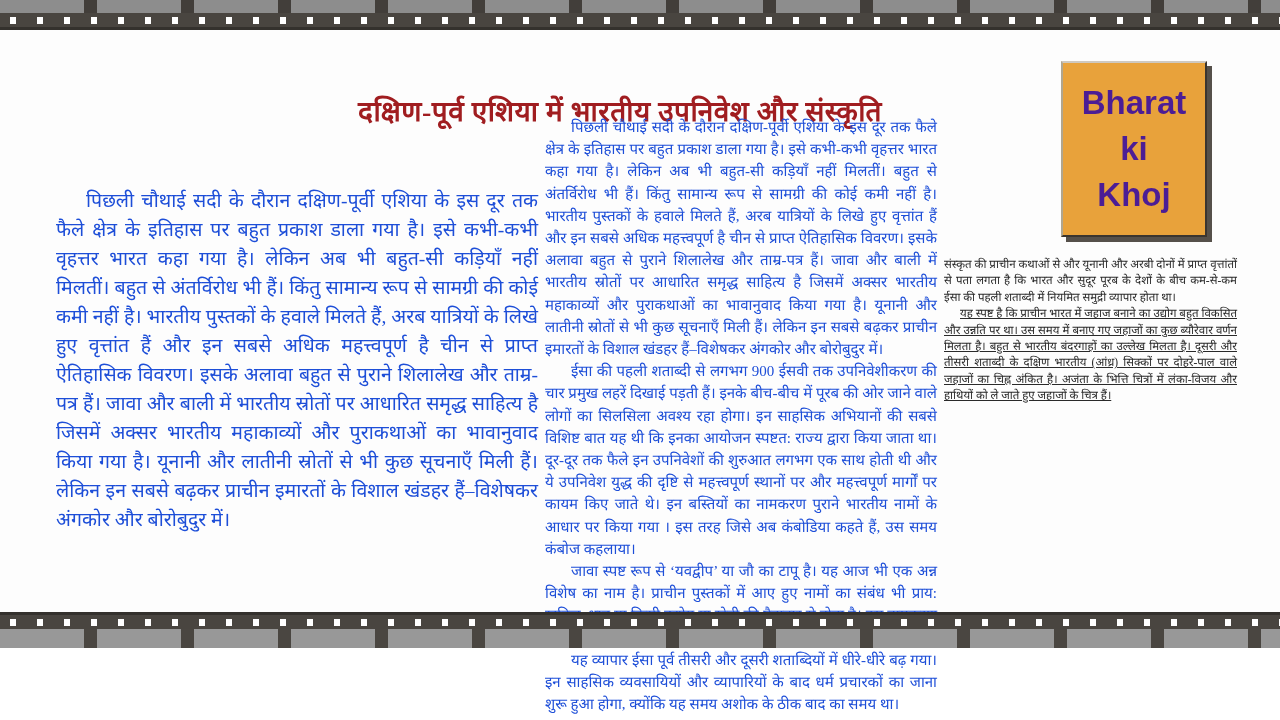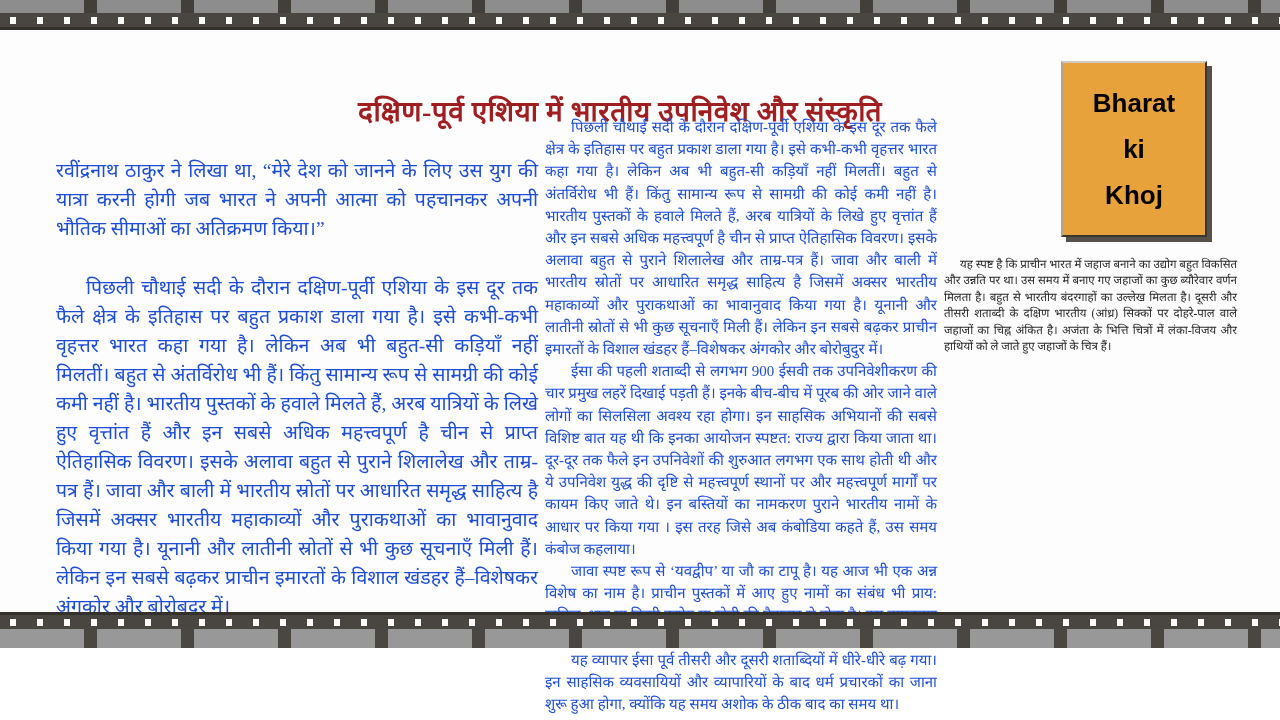--- a/index.html
+++ b/index.html
@@ -67,39 +67,39 @@
     left: 545px; top: 116px; width: 392px;
     font-size: 15px; line-height: 22.2px;
   }
   .col-right {
     left: 944px; top: 256px; width: 293px;
     font-size: 11.5px; line-height: 16.4px;
     color: #2a2a2a;
   }
   .indent-lg { text-indent: 30px; }
   .indent-md { text-indent: 26px; }
-  .indent-sm { text-indent: 16px; }
+  .indent-sm { text-indent: 16px; text-decoration: underline; }
 
   
   .badge {
     position: absolute;
     left: 1061px; top: 61px;
     width: 146px; height: 176px;
     background: #e8a23b;
     border: 2px solid #3a352f;
     border-top-color: #cfc9bf;
     border-left-color: #b0a68f;
     box-shadow: 5px 5px 0 #55504a;
     box-sizing: border-box;
     display: flex; flex-direction: column;
     justify-content: center; align-items: center;
     font-family: "Liberation Sans", "DejaVu Sans", sans-serif;
     font-weight: bold;
-    font-size: 26px; line-height: 46px;
-    color: #000000;
+    font-size: 33px; line-height: 46px;
+    color: #4c1d95;
     text-align: center;
   }
 </style>
 </head>
 <body>
 
 <div class="stage">
 
   <div class="film-strip top">
     <div class="film-frames"></div>
@@ -111,32 +111,32 @@
 
   <h1 class="page-title">दक्षिण-पूर्व एशिया में भारतीय उपनिवेश और संस्कृति</h1>
 
   <div class="badge">
     <div>Bharat</div>
     <div>ki</div>
     <div>Khoj</div>
   </div>
 
   <div class="col col-left">
-    <p>रवींद्रनाथ ठाकुर ने लिखा था, “मेरे देश को जानने के लिए उस युग की यात्रा करनी होगी जब भारत ने अपनी आत्मा को पहचानकर अपनी भौतिक सीमाओं का अतिक्रमण किया।”</p>
     <p class="indent-lg gap-before">पिछली चौथाई सदी के दौरान दक्षिण-पूर्वी एशिया के इस दूर तक फैले क्षेत्र के इतिहास पर बहुत प्रकाश डाला गया है। इसे कभी-कभी वृहत्तर भारत कहा गया है। लेकिन अब भी बहुत-सी कड़ियाँ नहीं मिलतीं। बहुत से अंतर्विरोध भी हैं। किंतु सामान्य रूप से सामग्री की कोई कमी नहीं है। भारतीय पुस्तकों के हवाले मिलते हैं, अरब यात्रियों के लिखे हुए वृत्तांत हैं और इन सबसे अधिक महत्त्वपूर्ण है चीन से प्राप्त ऐतिहासिक विवरण। इसके अलावा बहुत से पुराने शिलालेख और ताम्र-पत्र हैं। जावा और बाली में भारतीय स्रोतों पर आधारित समृद्ध साहित्य है जिसमें अक्सर भारतीय महाकाव्यों और पुराकथाओं का भावानुवाद किया गया है। यूनानी और लातीनी स्रोतों से भी कुछ सूचनाएँ मिली हैं। लेकिन इन सबसे बढ़कर प्राचीन इमारतों के विशाल खंडहर हैं–विशेषकर अंगकोर और बोरोबुदुर में।</p>
   </div>
 
   <div class="col col-mid">
     <p class="indent-md">पिछली चौथाई सदी के दौरान दक्षिण-पूर्वी एशिया के इस दूर तक फैले क्षेत्र के इतिहास पर बहुत प्रकाश डाला गया है। इसे कभी-कभी वृहत्तर भारत कहा गया है। लेकिन अब भी बहुत-सी कड़ियाँ नहीं मिलतीं। बहुत से अंतर्विरोध भी हैं। किंतु सामान्य रूप से सामग्री की कोई कमी नहीं है। भारतीय पुस्तकों के हवाले मिलते हैं, अरब यात्रियों के लिखे हुए वृत्तांत हैं और इन सबसे अधिक महत्त्वपूर्ण है चीन से प्राप्त ऐतिहासिक विवरण। इसके अलावा बहुत से पुराने शिलालेख और ताम्र-पत्र हैं। जावा और बाली में भारतीय स्रोतों पर आधारित समृद्ध साहित्य है जिसमें अक्सर भारतीय महाकाव्यों और पुराकथाओं का भावानुवाद किया गया है। यूनानी और लातीनी स्रोतों से भी कुछ सूचनाएँ मिली हैं। लेकिन इन सबसे बढ़कर प्राचीन इमारतों के विशाल खंडहर हैं–विशेषकर अंगकोर और बोरोबुदुर में।</p>
     <p class="indent-md">ईसा की पहली शताब्दी से लगभग 900 ईसवी तक उपनिवेशीकरण की चार प्रमुख लहरें दिखाई पड़ती हैं। इनके बीच-बीच में पूरब की ओर जाने वाले लोगों का सिलसिला अवश्य रहा होगा। इन साहसिक अभियानों की सबसे विशिष्ट बात यह थी कि इनका आयोजन स्पष्टत: राज्य द्वारा किया जाता था। दूर-दूर तक फैले इन उपनिवेशों की शुरुआत लगभग एक साथ होती थी और ये उपनिवेश युद्ध की दृष्टि से महत्त्वपूर्ण स्थानों पर और महत्त्वपूर्ण मार्गों पर कायम किए जाते थे। इन बस्तियों का नामकरण पुराने भारतीय नामों के आधार पर किया गया । इस तरह जिसे अब कंबोडिया कहते हैं, उस समय कंबोज कहलाया।</p>
     <p class="indent-md">जावा स्पष्ट रूप से ‘यवद्वीप’ या जौ का टापू है। यह आज भी एक अन्न विशेष का नाम है। प्राचीन पुस्तकों में आए हुए नामों का संबंध भी प्राय: खनिज, धातु या किसी उद्योग या खेती की पैदावार से होता है। इस नामकरण से खुद-ब-खुद ध्यान व्यापार की ओर जाता है।</p>
     <p class="indent-md">यह व्यापार ईसा पूर्व तीसरी और दूसरी शताब्दियों में धीरे-धीरे बढ़ गया। इन साहसिक व्यवसायियों और व्यापारियों के बाद धर्म प्रचारकों का जाना शुरू हुआ होगा, क्योंकि यह समय अशोक के ठीक बाद का समय था।</p>
   </div>
 
   <div class="col col-right">
+    <p>संस्कृत की प्राचीन कथाओं से और यूनानी और अरबी दोनों में प्राप्त वृत्तांतों से पता लगता है कि भारत और सुदूर पूरब के देशों के बीच कम-से-कम ईसा की पहली शताब्दी में नियमित समुद्री व्यापार होता था।</p>
     <p class="indent-sm">यह स्पष्ट है कि प्राचीन भारत में जहाज बनाने का उद्योग बहुत विकसित और उन्नति पर था। उस समय में बनाए गए जहाजों का कुछ ब्यौरेवार वर्णन मिलता है। बहुत से भारतीय बंदरगाहों का उल्लेख मिलता है। दूसरी और तीसरी शताब्दी के दक्षिण भारतीय (आंध्र) सिक्कों पर दोहरे-पाल वाले जहाजों का चिह्न अंकित है। अजंता के भित्ति चित्रों में लंका-विजय और हाथियों को ले जाते हुए जहाजों के चित्र हैं।</p>
   </div>
 
   <div class="film-strip bottom">
     <div class="film-edge"></div>
     <div class="film-sprockets">
       <div class="film-holes"></div>
     </div>
     <div class="film-frames"></div>
   </div>

